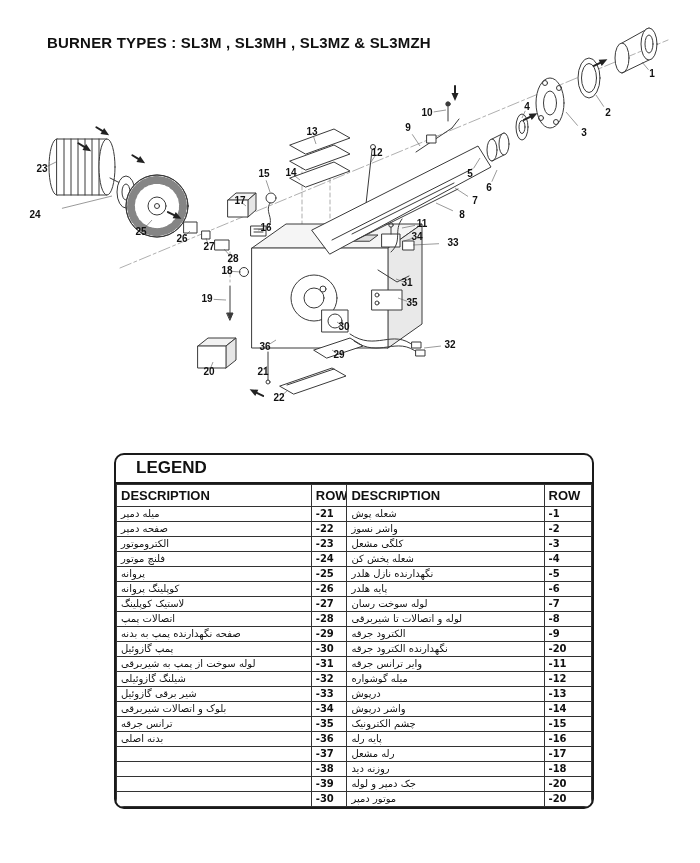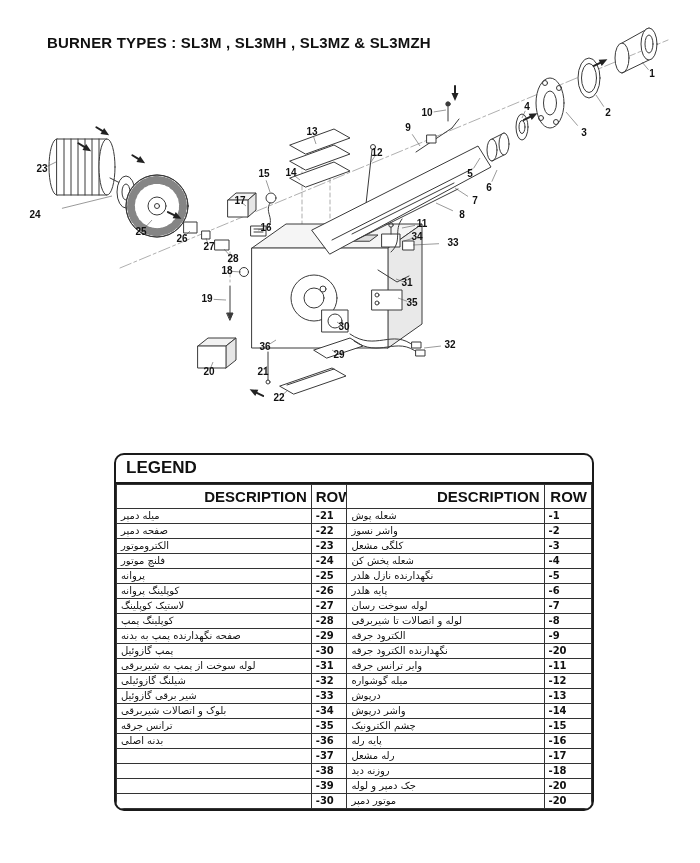--- a/index.html
+++ b/index.html
@@ -9,24 +9,24 @@
          letter-spacing:.2px;color:#111;white-space:nowrap;}
   svg.diagram{position:absolute;left:0;top:0;}
   .shapes{stroke:#3a3a3a;fill:none;stroke-width:1;stroke-linejoin:round;stroke-linecap:round;}
   .dash{stroke:#8a8a8a;stroke-width:.7;stroke-dasharray:4 3;}
   .axis{stroke:#9a9a9a;stroke-width:.8;stroke-dasharray:12 3 3 3;}
   .callout{font-family:"Liberation Sans",sans-serif;font-size:10px;font-weight:bold;
            fill:#111;text-anchor:middle;}
   .leader{stroke:#555;stroke-width:.6;}
   .legend{position:absolute;left:114px;top:453px;width:476px;border:2px solid #1a1a1a;
           border-radius:10px;background:#fff;overflow:hidden;}
-  .legend-title{font-size:17px;font-weight:bold;padding:3px 10px 4px;color:#111;
+  .legend-title{font-size:17px;font-weight:bold;padding:3px 20px 4px;color:#111;
                 border-bottom:2px solid #1a1a1a;}
   table.lg{width:100%;border-collapse:collapse;table-layout:fixed;}
-  .lg th{font-size:15px;font-weight:bold;text-align:right;padding:3px 4px;
+  .lg th{font-size:13px;font-weight:bold;text-align:left;padding:3px 4px;
          border:1px solid #333;color:#111;white-space:nowrap;overflow:hidden;}
   .lg td{font-size:10px;padding:0 4px;border:1px solid #333;height:14px;line-height:14px;
          color:#111;white-space:nowrap;overflow:hidden;}
   .lg td.desc{font-family:"DejaVu Sans",sans-serif;text-align:left;direction:rtl;}
   .lg td.rownum{font-weight:bold;font-family:"DejaVu Sans",sans-serif;}
 </style>
 </head>
 <body>
 
 <div class="page">
@@ -348,21 +348,21 @@
             <td class="desc" dir="rtl">پایه هلدر</td>
             <td class="rownum">-6</td>
           </tr>
           <tr>
             <td class="desc" dir="rtl">لاستیک کوپلینگ</td>
             <td class="rownum">-27</td>
             <td class="desc" dir="rtl">لوله سوخت رسان</td>
             <td class="rownum">-7</td>
           </tr>
           <tr>
-            <td class="desc" dir="rtl">کوپلینگ پمپ</td>
+            <td class="desc" dir="rtl">اتصالات پمپ</td>
             <td class="rownum">-28</td>
             <td class="desc" dir="rtl">لوله و اتصالات تا شیربرقی</td>
             <td class="rownum">-8</td>
           </tr>
           <tr>
             <td class="desc" dir="rtl">صفحه نگهدارنده پمپ به بدنه</td>
             <td class="rownum">-29</td>
             <td class="desc" dir="rtl">الکترود جرقه</td>
             <td class="rownum">-9</td>
           </tr>

